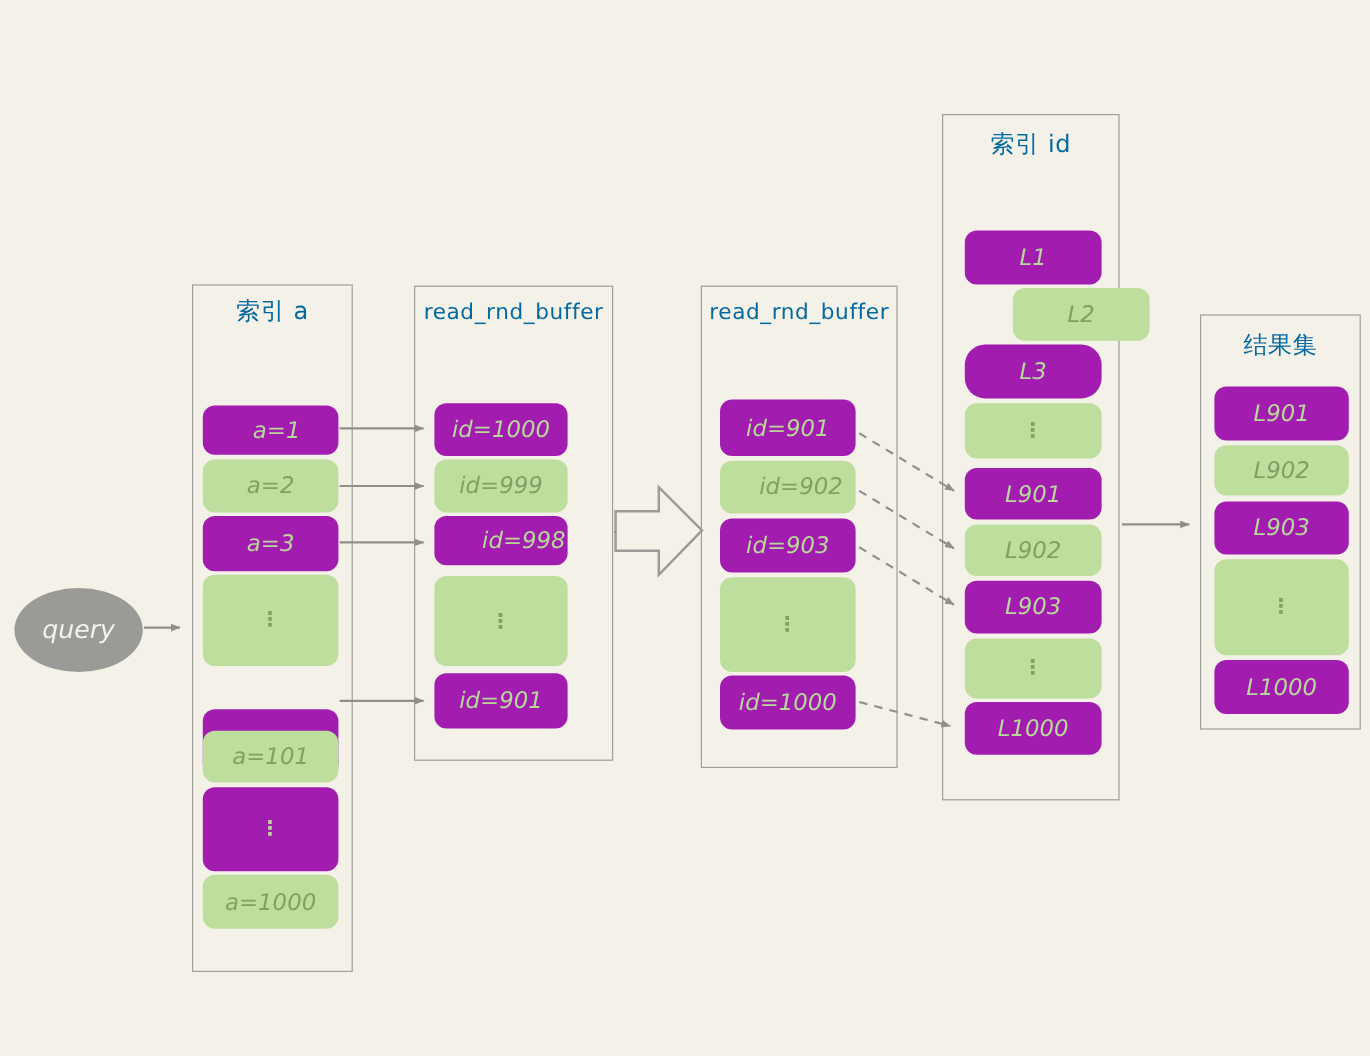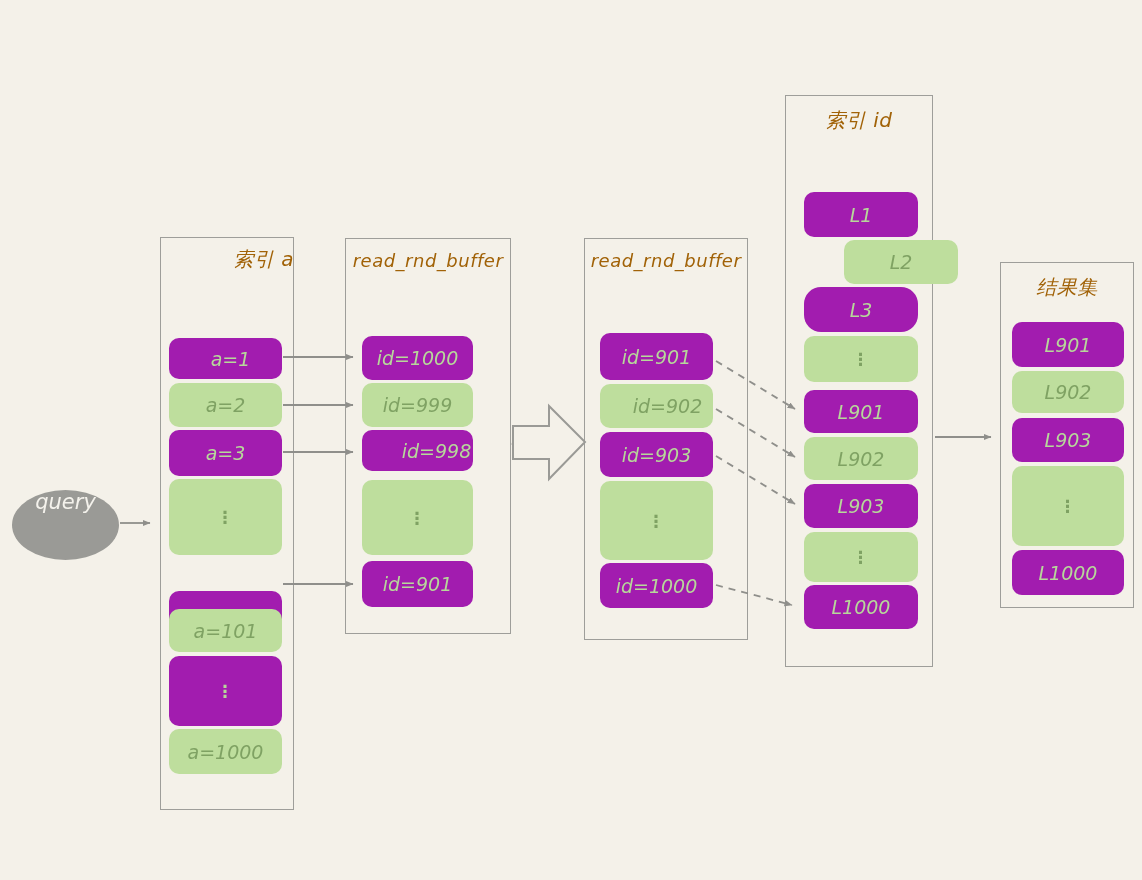--- a/index.html
+++ b/index.html
@@ -1,31 +1,31 @@
 <!DOCTYPE html>
 <html><head>
 <meta charset="utf-8">
 <style>
   html,body{margin:0;padding:0;}
   .canvas{
     position:relative;width:1142px;height:880px;background:#f4f1e9;
     font-family:"DejaVu Sans",sans-serif;overflow:hidden;
   }
   .gbox{position:absolute;border:1.6px solid #9e9e9a;background:transparent;box-sizing:border-box;}
-  .gtitle{position:absolute;text-align:center;font-size:20px;color:#a16207;font-style:italic;letter-spacing:0.5px;}
+  .gtitle{position:absolute;text-align:center;font-size:20px;color:#0369a1;letter-spacing:0.5px;}
   .cell{
     position:absolute;border-radius:10px;display:flex;align-items:center;justify-content:center;
     font-size:19px;font-style:italic;box-sizing:border-box;
   }
   .cell.dark{background:#a21caf;color:#b7d89a;}
   .cell.light{background:#bede9d;color:#7fa263;}
   .cell.dots{font-size:17px;font-style:normal;letter-spacing:1px;font-weight:bold;}
   .ellipse{
     position:absolute;left:12px;top:490px;width:107px;height:70px;border-radius:50%;
-    background:#9a9a96;color:#f4f2ec;display:flex;align-items:flex-start;justify-content:center;
+    background:#9a9a96;color:#f4f2ec;display:flex;align-items:center;justify-content:center;
     font-size:21px;font-style:italic;
   }
   .sortlabel{position:absolute;left:505px;top:429px;width:46px;text-align:center;font-size:17px;color:#3a3a36;font-style:italic;}
   svg.arrows{position:absolute;left:0;top:0;pointer-events:none;}
   
   .colA .cell{left:169px;width:113px;}
   .colB .cell{left:362px;width:111px;}
   .colC .cell{left:600px;width:113px;}
   .colD .cell{left:804px;width:114px;}
   .colE .cell{left:1012px;width:112px;}
@@ -34,21 +34,21 @@
 <body>
 
 <div class="canvas">
 
   <div class="gbox" style="left:160px;top:237px;width:134px;height:573px;"></div>
   <div class="gbox" style="left:345px;top:238px;width:166px;height:396px;"></div>
   <div class="gbox" style="left:584px;top:238px;width:164px;height:402px;"></div>
   <div class="gbox" style="left:785px;top:95px;width:148px;height:572px;"></div>
   <div class="gbox" style="left:1000px;top:262px;width:134px;height:346px;"></div>
 
-  <div class="gtitle" style="left:160px;width:134px;top:246px;text-align:right;">索引 a</div>
+  <div class="gtitle" style="left:160px;width:134px;top:246px;">索引 a</div>
   <div class="gtitle" style="left:345px;width:166px;top:250px;font-size:18px;">read_rnd_buffer</div>
   <div class="gtitle" style="left:584px;width:164px;top:250px;font-size:18px;">read_rnd_buffer</div>
   <div class="gtitle" style="left:785px;width:148px;top:107px;">索引 id</div>
   <div class="gtitle" style="left:1000px;width:134px;top:274px;">结果集</div>
 
   <div class="ellipse">
     <span>query</span>
   </div>
 
   <div class="colA">

